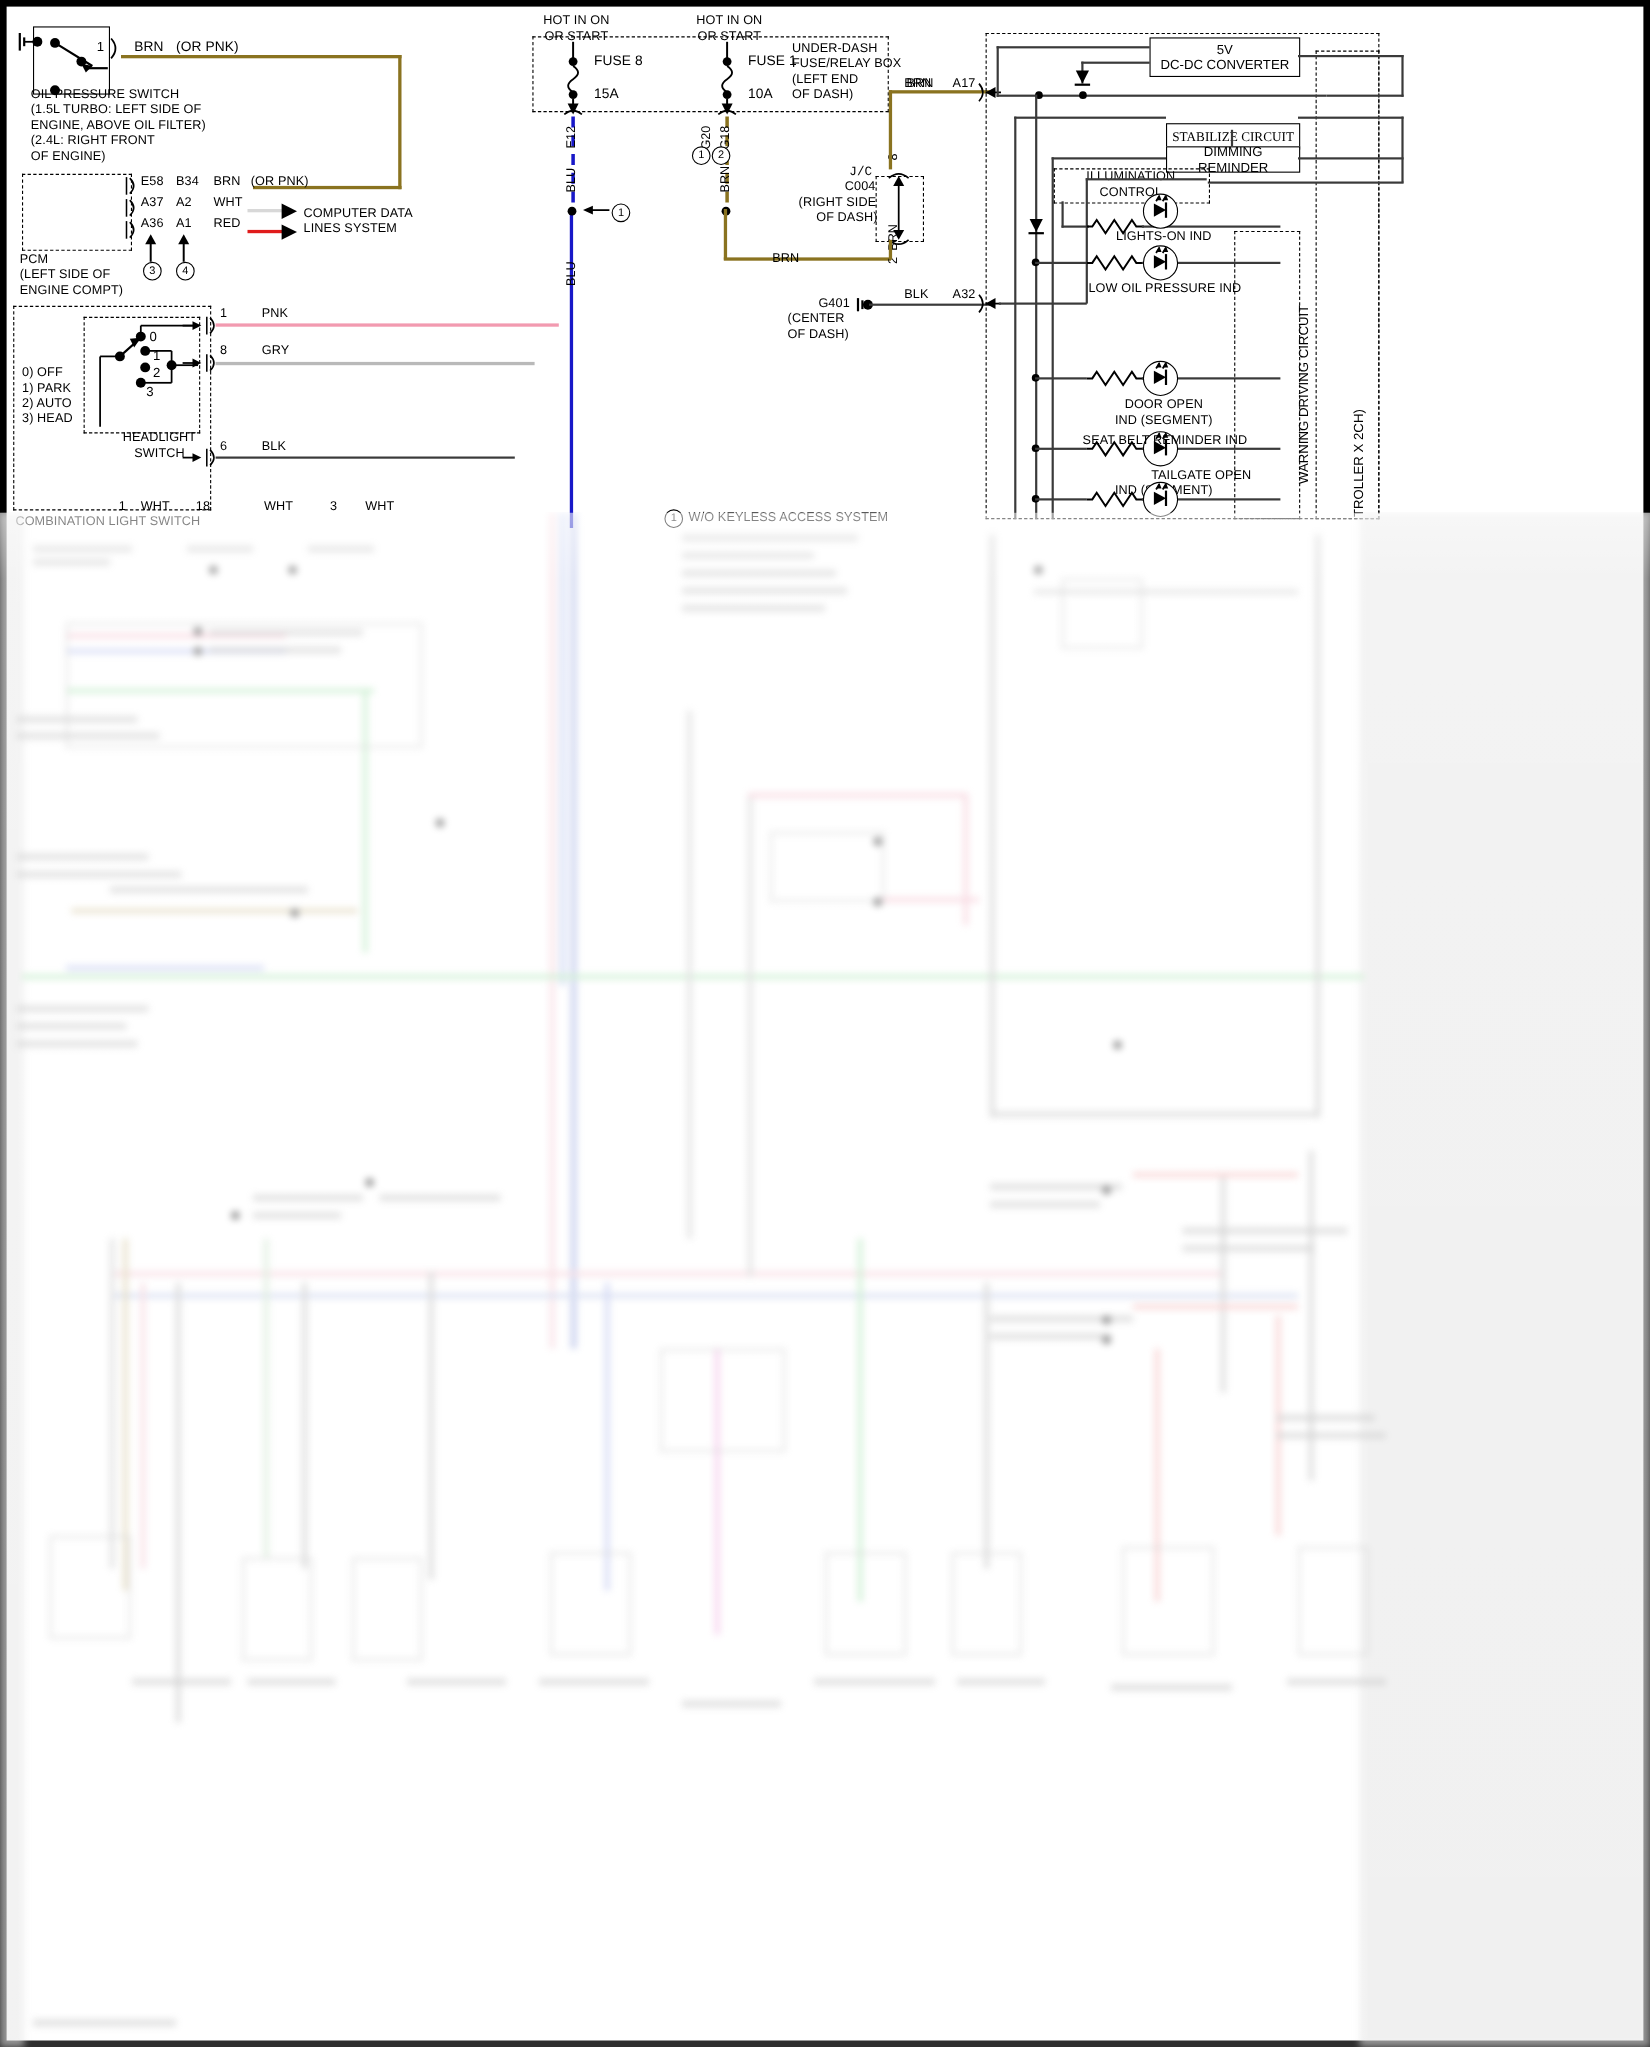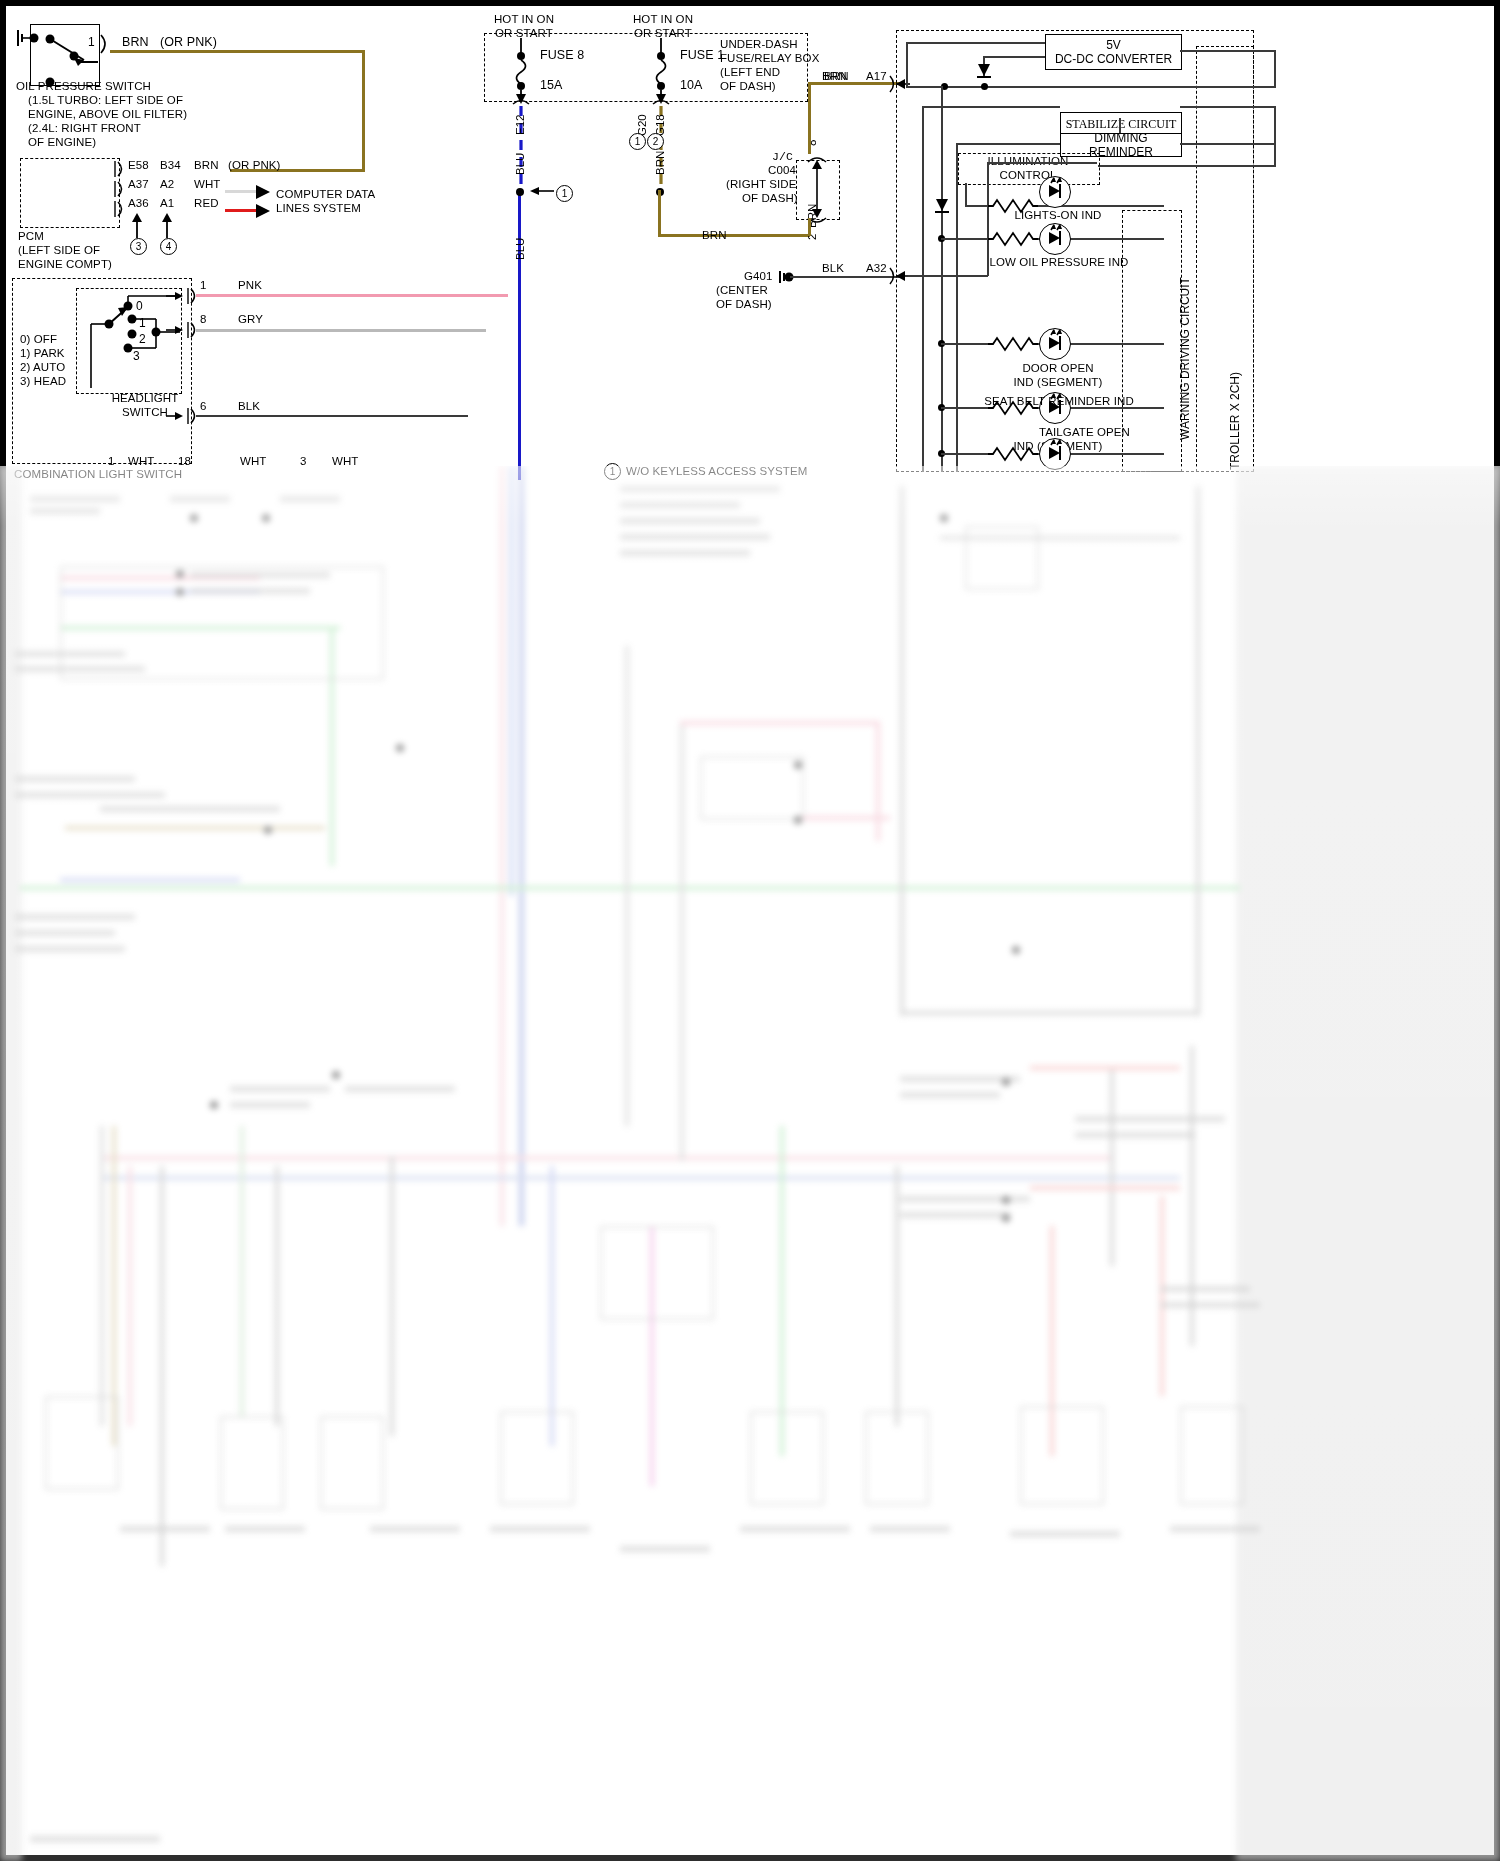--- a/index.html
+++ b/index.html
@@ -69,21 +69,21 @@
       </svg>
   </div>
   <div class="lbl" style="left:88px;top:36px;font-size:12px;">1</div>
   <div class="lbl" style="left:122px;top:36px;font-size:12.5px;">BRN</div>
   <div class="lbl" style="left:160px;top:36px;font-size:12.5px;">(OR PNK)</div>
 
   <div class="wire h brn" style="left:110px;top:50px;width:255px;height:3px;"></div>
   <div class="wire v brn" style="left:362px;top:50px;width:3px;height:122px;"></div>
   <div class="wire h brn" style="left:230px;top:169px;width:135px;height:3px;"></div>
 
-  <div class="lbl" style="left:16px;top:80px;">OIL PRESSURE SWITCH</div>
+  <div class="lbl" style="left:28px;top:80px;">OIL PRESSURE SWITCH</div>
   <div class="lbl" style="left:28px;top:94px;">(1.5L TURBO: LEFT SIDE OF</div>
   <div class="lbl" style="left:28px;top:108px;">ENGINE, ABOVE OIL FILTER)</div>
   <div class="lbl" style="left:28px;top:122px;">(2.4L: RIGHT FRONT</div>
   <div class="lbl" style="left:28px;top:136px;">OF ENGINE)</div>
 
   <div class="dbox" style="left:20px;top:158px;width:98px;height:68px;"></div>
   <div class="lbl" style="left:18px;top:230px;">PCM</div>
   <div class="lbl" style="left:18px;top:244px;">(LEFT SIDE OF</div>
   <div class="lbl" style="left:18px;top:258px;">ENGINE COMPT)</div>
 
@@ -526,21 +526,21 @@
   <div style="position:absolute;left:1039px;top:392px;">
     <svg width="30" height="30" viewBox="0 0 30 30">
       <polygon points="10,9 10,21 21,15" fill="#000"></polygon>
       <line x1="21" y1="8" x2="21" y2="22" stroke="#000" stroke-width="2"></line>
       <line x1="12" y1="7" x2="15" y2="2" stroke="#000" stroke-width="1.6"></line>
         <polygon points="15,1 12,6 17,6" fill="#000"></polygon>
       <line x1="18" y1="7" x2="21" y2="2" stroke="#000" stroke-width="1.6"></line>
         <polygon points="21,1 18,6 23,6" fill="#000"></polygon>
     </svg>
   </div>
-  <div class="lbl c" style="left:986px;top:426px;width:144px;text-align:right;">TAILGATE OPEN</div>
+  <div class="lbl c" style="left:1020px;top:426px;width:144px;text-align:center;">TAILGATE OPEN</div>
   <div class="lbl c" style="left:986px;top:440px;width:144px;text-align:center;">IND (SEGMENT)</div>
 
   <div class="dot sm" style="left:938px;top:450px;"></div>
   <div class="wire h blk" style="left:941px;top:453px;width:47px;height:2px;"></div>
   <div style="position:absolute;left:988px;top:446px;">
     <svg width="52" height="16" viewBox="0 0 52 16">
         <polyline points="0,8 5,8 9,2 17,14 25,2 33,14 41,2 45,8 52,8" stroke="#000" stroke-width="1.8" fill="none"></polyline>
       </svg>
   </div>
   <div class="wire h blk" style="left:1038px;top:453px;width:126px;height:2px;"></div>

